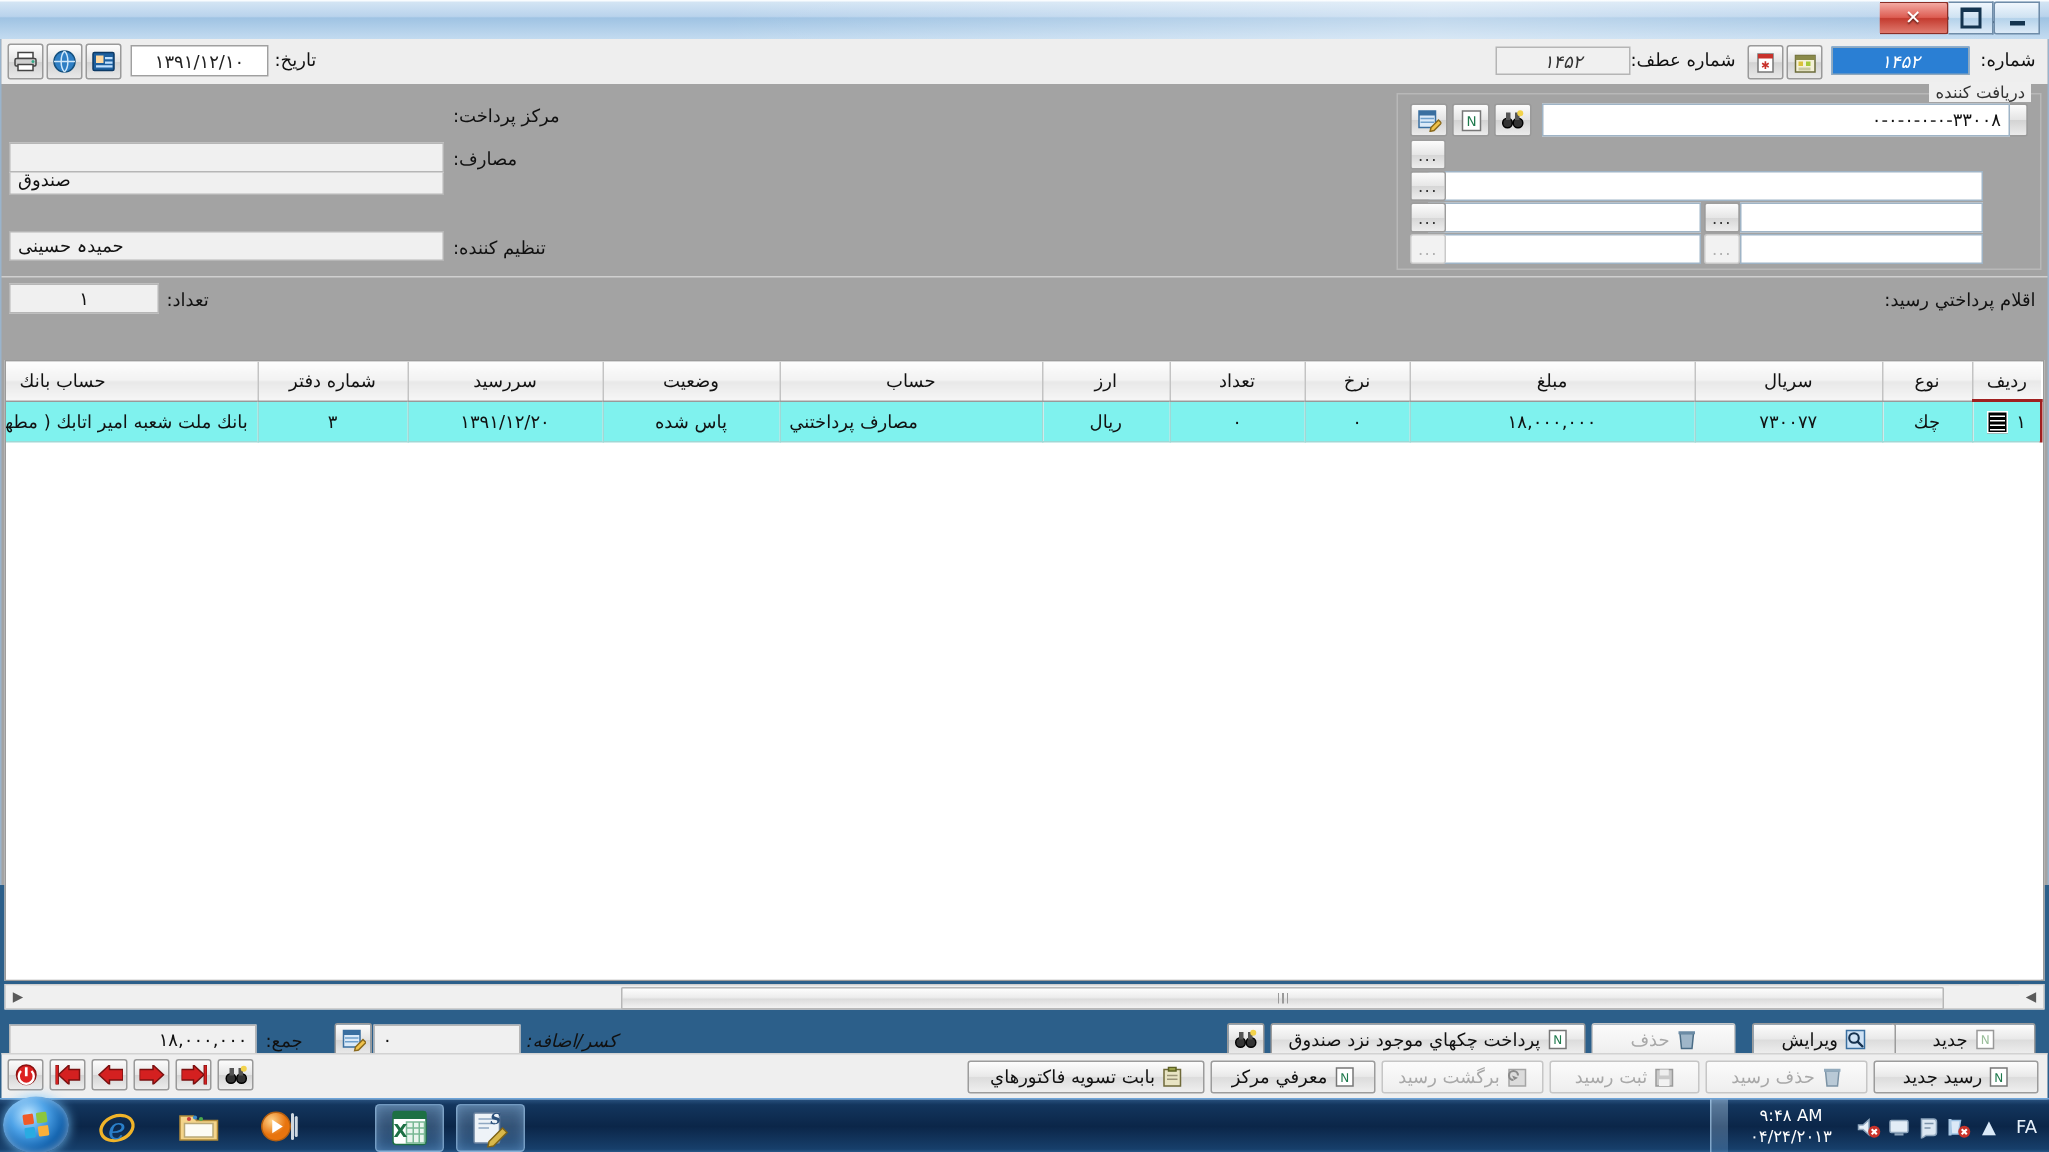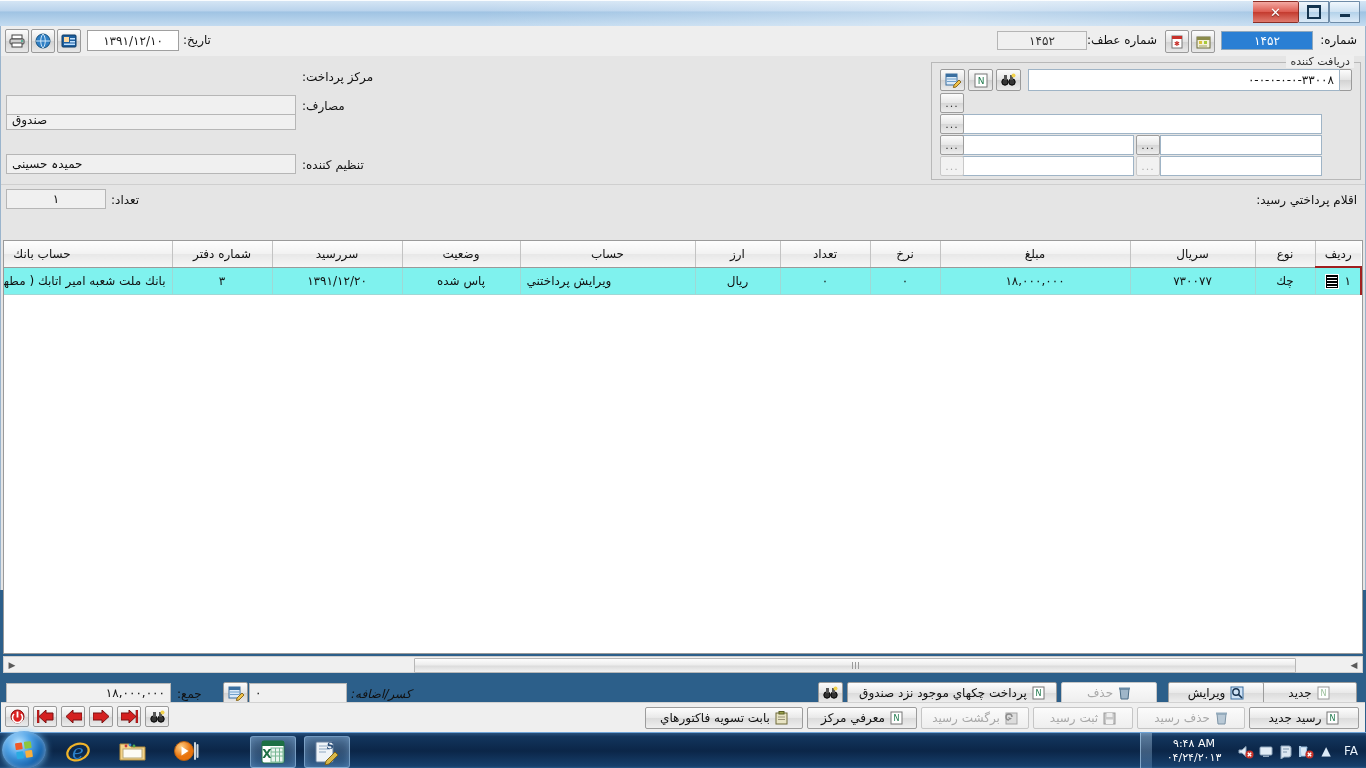--- a/index.html
+++ b/index.html
@@ -45,21 +45,21 @@
   }
   .wbtn i{position:absolute;left:0;right:0;top:0;bottom:0;display:flex;align-items:center;justify-content:center;
     font-style:normal;font-size:11px;color:#14344f;font-family:"DejaVu Sans",sans-serif;}
   .wbtn.close i{color:#fff;font-size:13px;font-weight:bold;text-shadow:0 1px 1px rgba(0,0,0,.45);}
   .glyph-min{display:block;width:10px;height:3px;background:#14344f;margin-top:6px;}
   .glyph-max{display:block;width:10px;height:9px;border:2px solid #14344f;border-top-width:3px;}
 
   
   .client{
     position:absolute;left:0;top:26px;width:1366px;height:564px;
-    background:#e5e5e5;
+    background:#a3a3a3;
     border-left:1px solid #9ab4cc;border-right:1px solid #9ab4cc;
     box-sizing:border-box;
   }
 
   
   .toprow{position:absolute;left:0;top:0;width:1364px;height:30px;background:#eeeeee;}
   .tbtn{
     position:absolute;top:3px;width:22px;height:22px;
     background:linear-gradient(to bottom,#fdfdfd,#e3e3e3 50%,#d2d2d2 51%,#e8e8e8);
     border:1px solid #9a9a9a;border-radius:2px;
@@ -70,21 +70,21 @@
     position:absolute;left:86px;top:4px;width:90px;height:19px;
     background:#fff;border:1px solid #a0a0a0;
     display:flex;align-items:center;justify-content:center;
     font-size:12px;color:#222;direction:ltr;
   }
   .lbl{position:absolute;font-size:12px;color:#111;direction:rtl;white-space:nowrap;}
 
   .num-box{
     position:absolute;height:19px;background:#fff;border:1px solid #8fa8bd;
     display:flex;align-items:center;
-    font-size:12px;color:#111;box-sizing:border-box;padding:0 20px;
+    font-size:12px;color:#111;box-sizing:border-box;padding:0 20px;font-style:italic;
   }
   .num-box.sel{background:#2a7fd4;color:#fff;}
   .num-box.ro{background:#f0f0f0;border:1px solid #b5b5b5;justify-content:center;color:#333;}
 
   
   .grp{position:absolute;border:1px solid #b8b8b8;background:transparent;padding-left:12px;}
   .grp > .cap{
     position:absolute;top:-8px;right:6px;background:#efefef;padding:0 4px;
     font-size:11px;color:#333;white-space:nowrap;
   }
@@ -409,21 +409,21 @@
                   <span>۱</span>
                   <span class="minigrid"></span>
                 </div>
               </td>
               <td class="c">چك</td>
               <td class="c">۷۳۰۰۷۷</td>
               <td class="c">۱۸,۰۰۰,۰۰۰</td>
               <td class="c">۰</td>
               <td class="c">۰</td>
               <td class="c">ریال</td>
-              <td class="r">ویرایش پرداختني</td>
+              <td class="r">مصارف پرداختني</td>
               <td class="c">پاس شده</td>
               <td class="c">۱۳۹۱/۱۲/۲۰</td>
               <td class="c">۳</td>
               <td class="r">بانك ملت شعبه امير اتابك ( مطهري ) كد ۶۵۶۴۹ جار</td>
             </tr>
             <tr>
               <td colspan="12" style="background: rgb(255, 255, 255); height: 360px; border: none;"></td>
             </tr>
           </tbody>
       </table>

